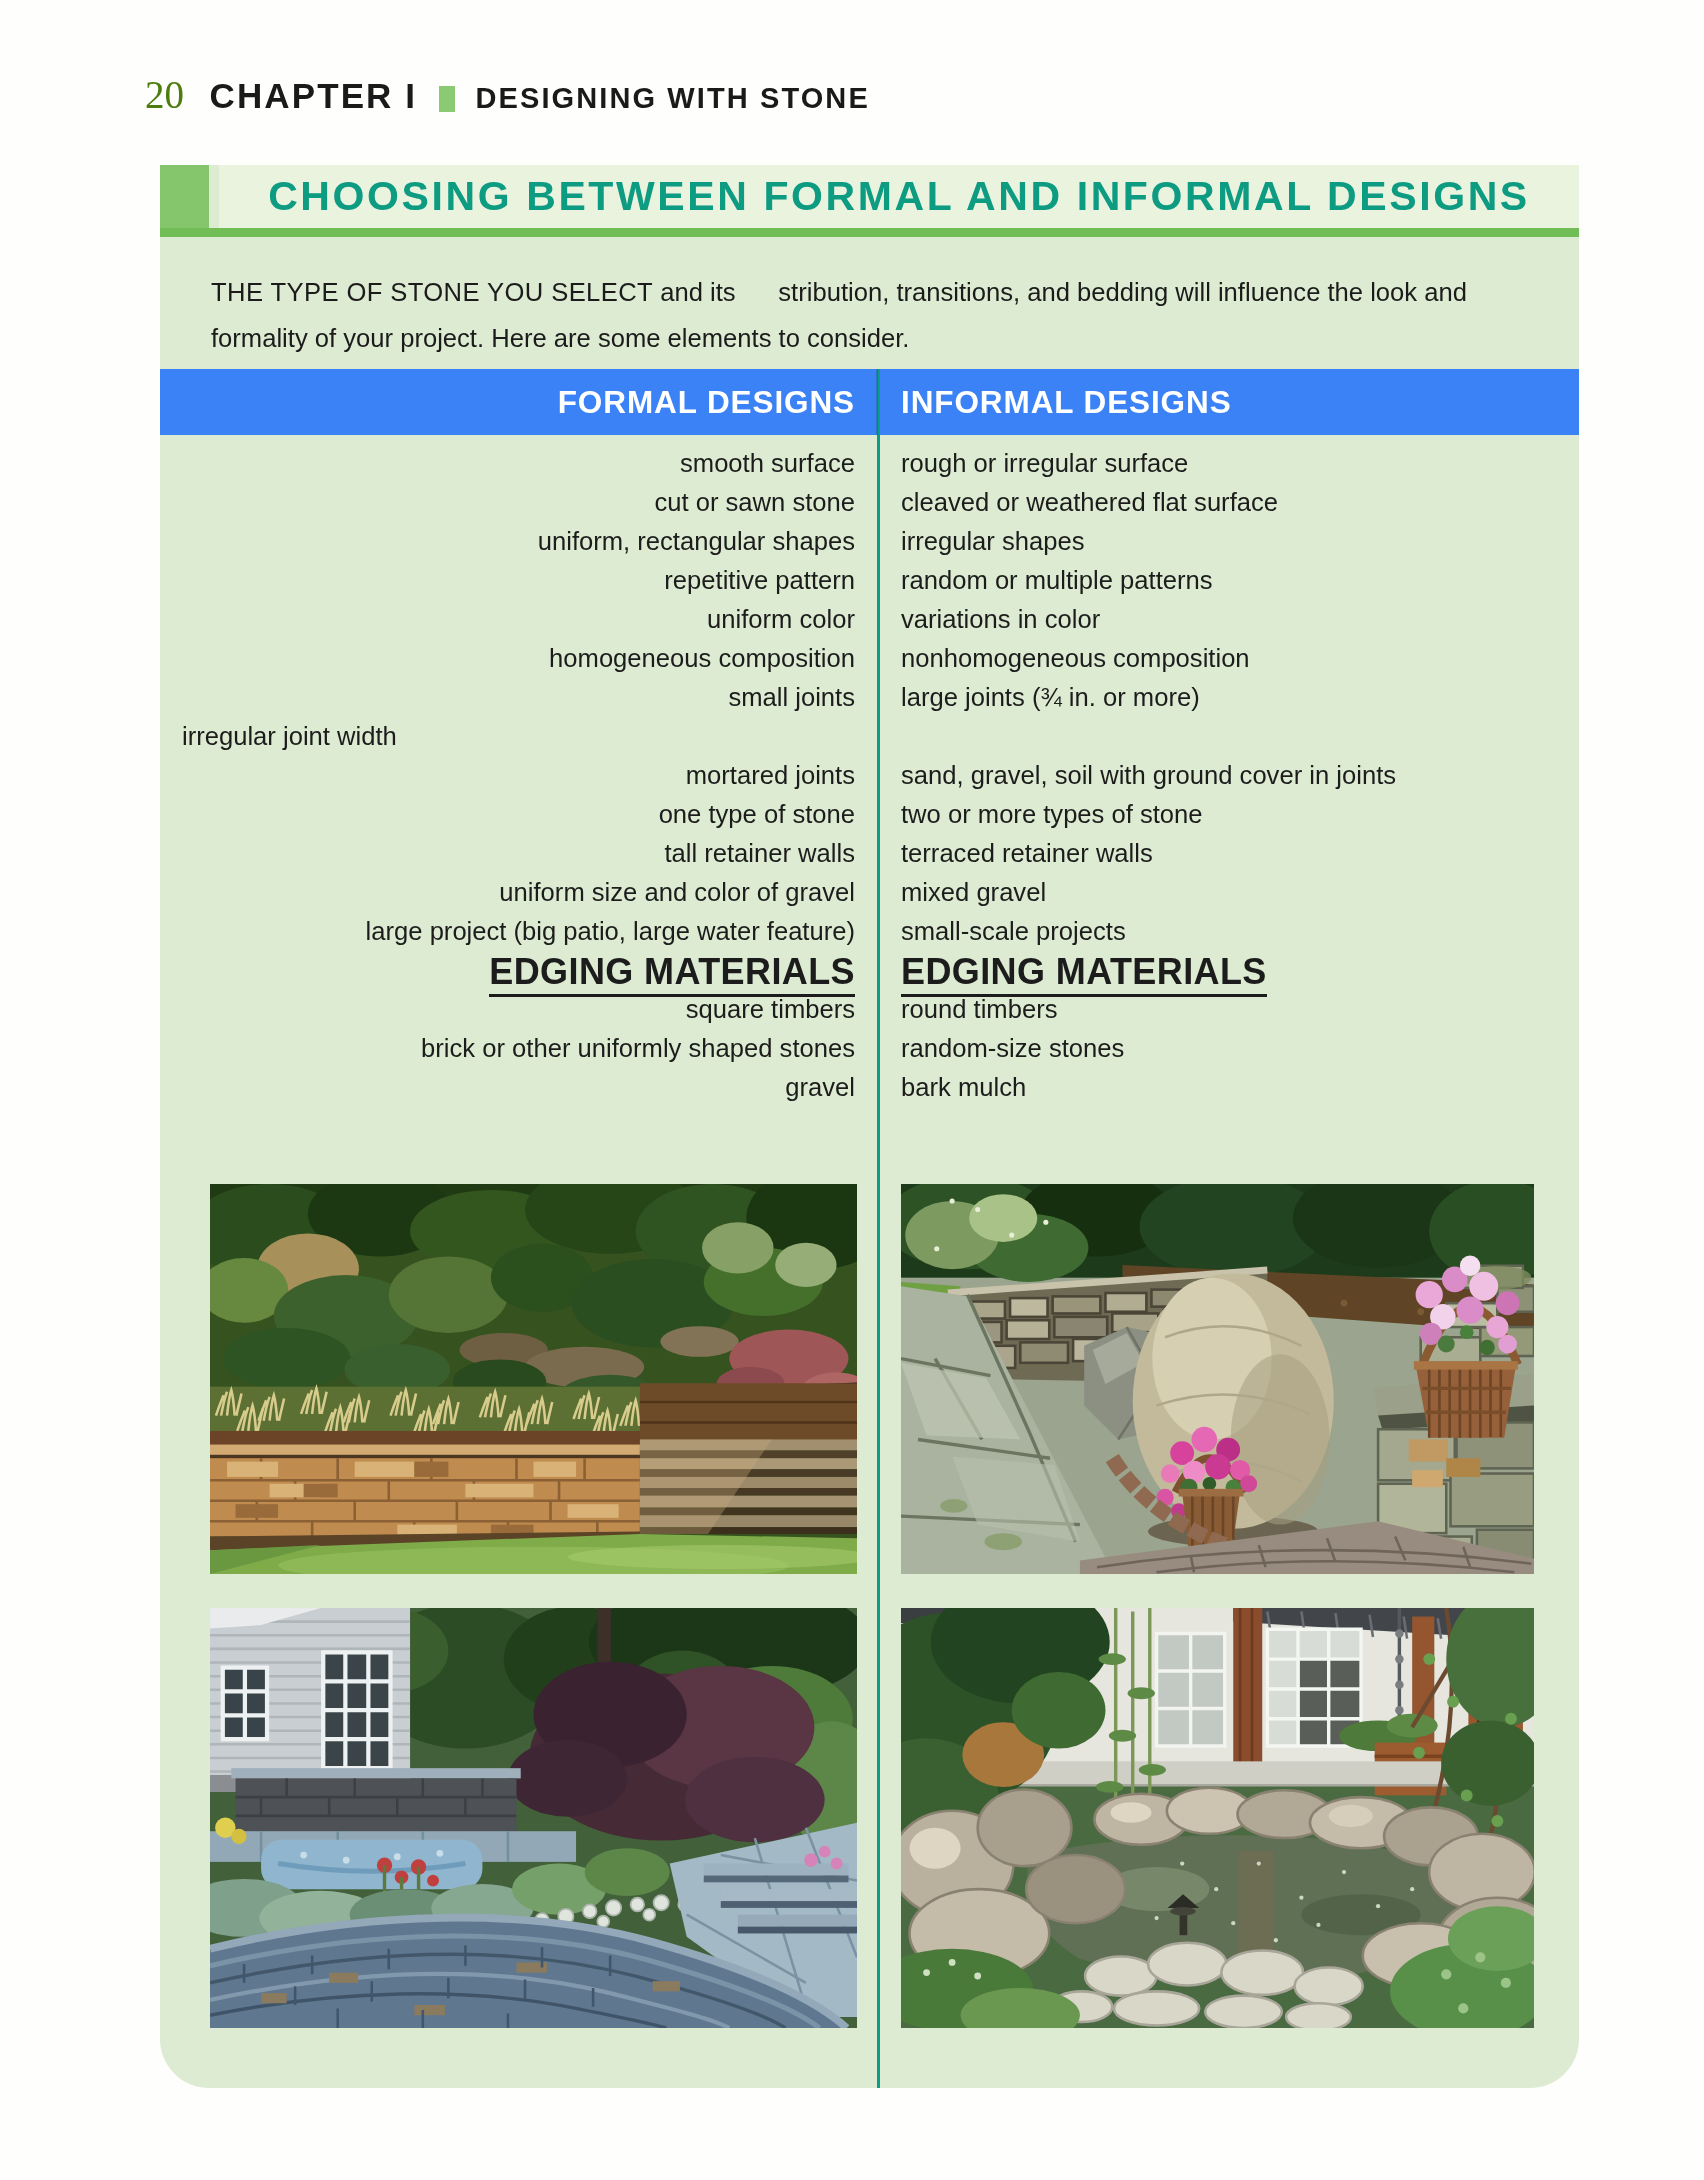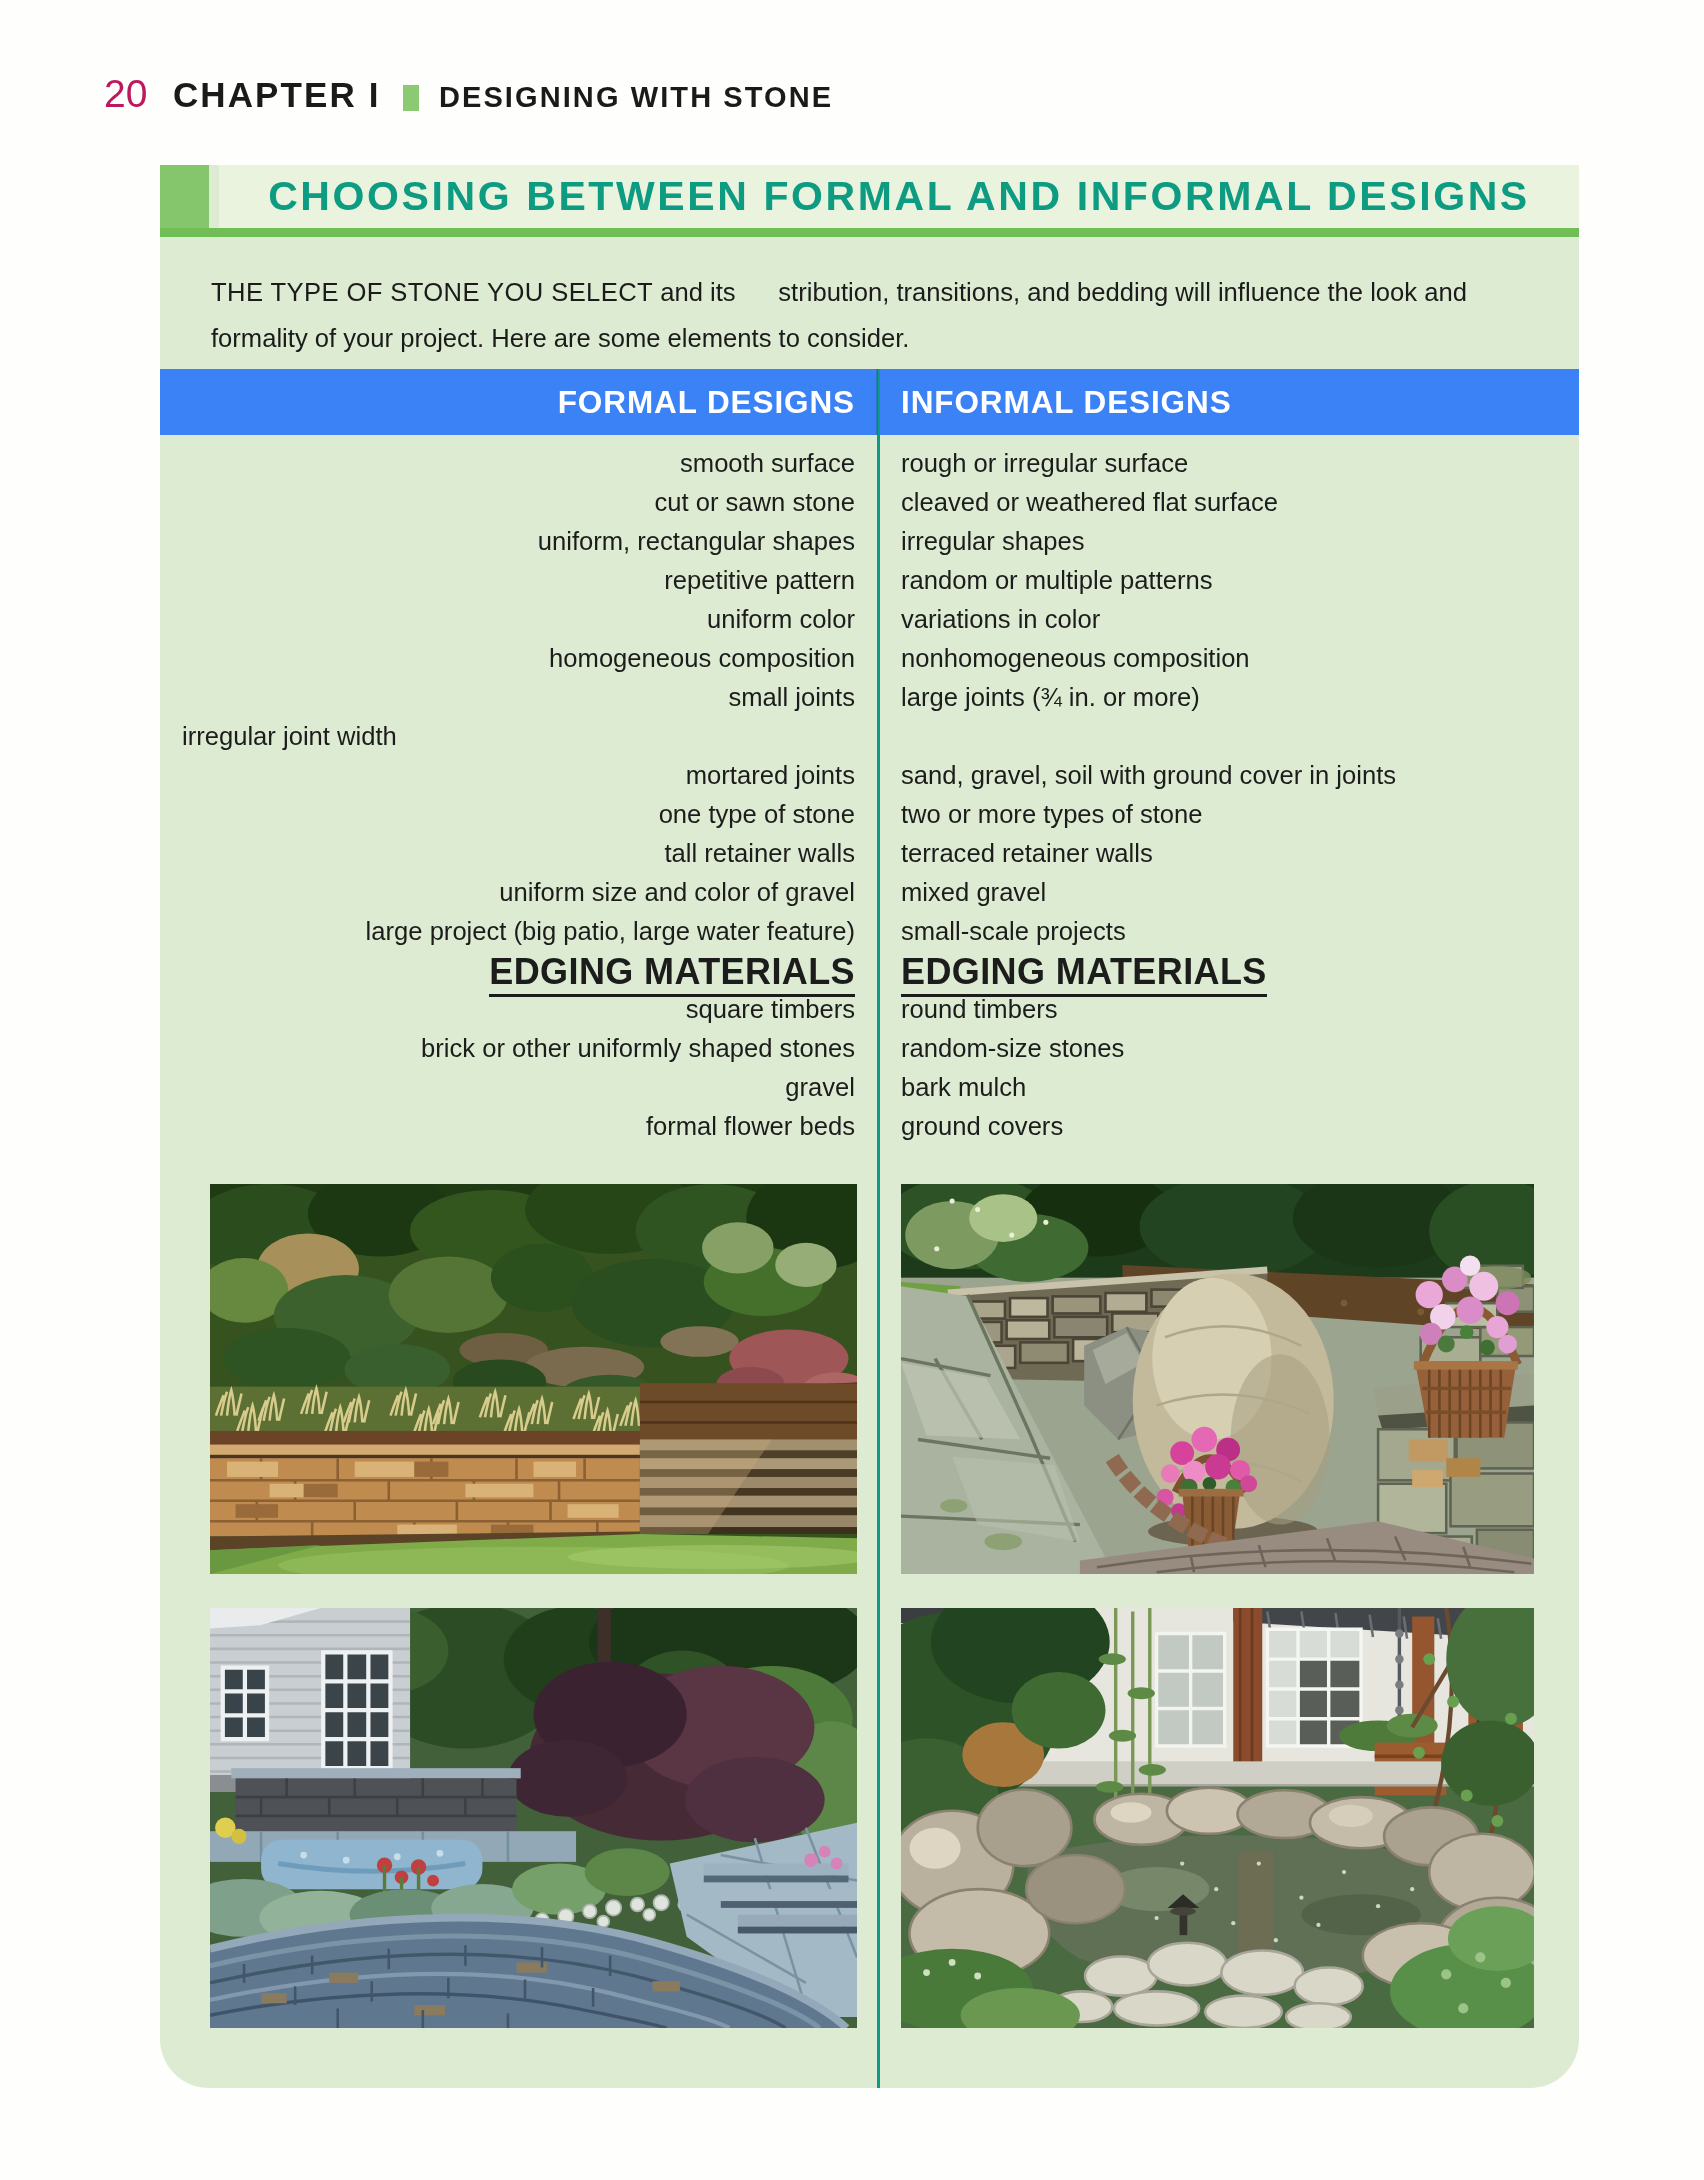--- a/index.html
+++ b/index.html
@@ -2,21 +2,21 @@
 <html style="font-size:13.6px"><head>
 <meta charset="utf-8">
 <style>
   html,body { margin:0; padding:0; background:#ffffff; }
   .page {
     position:relative; width:1704px; height:2181px; background:#fefefc;
     font-family:"Liberation Sans", sans-serif; overflow:hidden;
   }
   
   .runhead { position:absolute; top:72px; left:104px; display:flex; align-items:baseline; }
-  .pagenum { font-family:Liberation Sans, sans-serif; font-size:39px; color:#be185d; }
+  .pagenum { font-family:Liberation Serif, serif; font-size:39px; color:#4d7c0f;margin-left:41px; }
   .chap { font-size:35px; font-weight:bold; letter-spacing:2.1px; color:#1a1a1a; margin-left:25.6px; }
   .hdr-bar { width:16px; height:26.4px; background:#8cc973; align-self:center; margin:8.5px 20.4px 0 22px; }
   .chaptitle { font-size:29px; font-weight:bold; letter-spacing:2.1px; color:#1a1a1a;text-align:center; }
   
   .panel { position:absolute; left:160px; top:165px; width:1419px; height:1923px;
            background:#dcebd1; border-radius:0 0 49px 49px; }
   .title-sq  { position:absolute; left:0; top:0; width:49px; height:63px; background:#85c56c; }
   .title-band{ position:absolute; left:49px; right:0; top:0; height:63px; background:#e9f3de;
                display:flex; align-items:center; justify-content:center;margin-left:10px; }
   .title-text{ font-size:41px; font-weight:bold; color:#0d9b82; letter-spacing:2.6px; white-space:nowrap; }
@@ -138,24 +138,20 @@
           <div class="fcell">square timbers</div>
           <div class="icell">round timbers</div>
         </div>
       <div class="trow">
           <div class="fcell">brick or other uniformly shaped stones</div>
           <div class="icell">random-size stones</div>
         </div>
       <div class="trow">
           <div class="fcell">gravel</div>
           <div class="icell">bark mulch</div>
-        </div>
-      <div class="trow">
-          <div class="fcell">formal flower beds</div>
-          <div class="icell">ground covers</div>
         </div>
     </div>
 
     <div class="photo" id="ph1">
       <svg viewBox="0 0 760 458" preserveAspectRatio="none">
         <rect width="760" height="458" fill="#36521f"></rect>
         <rect width="760" height="70" fill="#203a14"></rect>
         <ellipse cx="70" cy="55" rx="95" ry="55" fill="#2b4d1e"></ellipse>
           <ellipse cx="200" cy="35" rx="85" ry="50" fill="#1c3813"></ellipse>
         <ellipse cx="330" cy="55" rx="95" ry="48" fill="#33561f"></ellipse>

